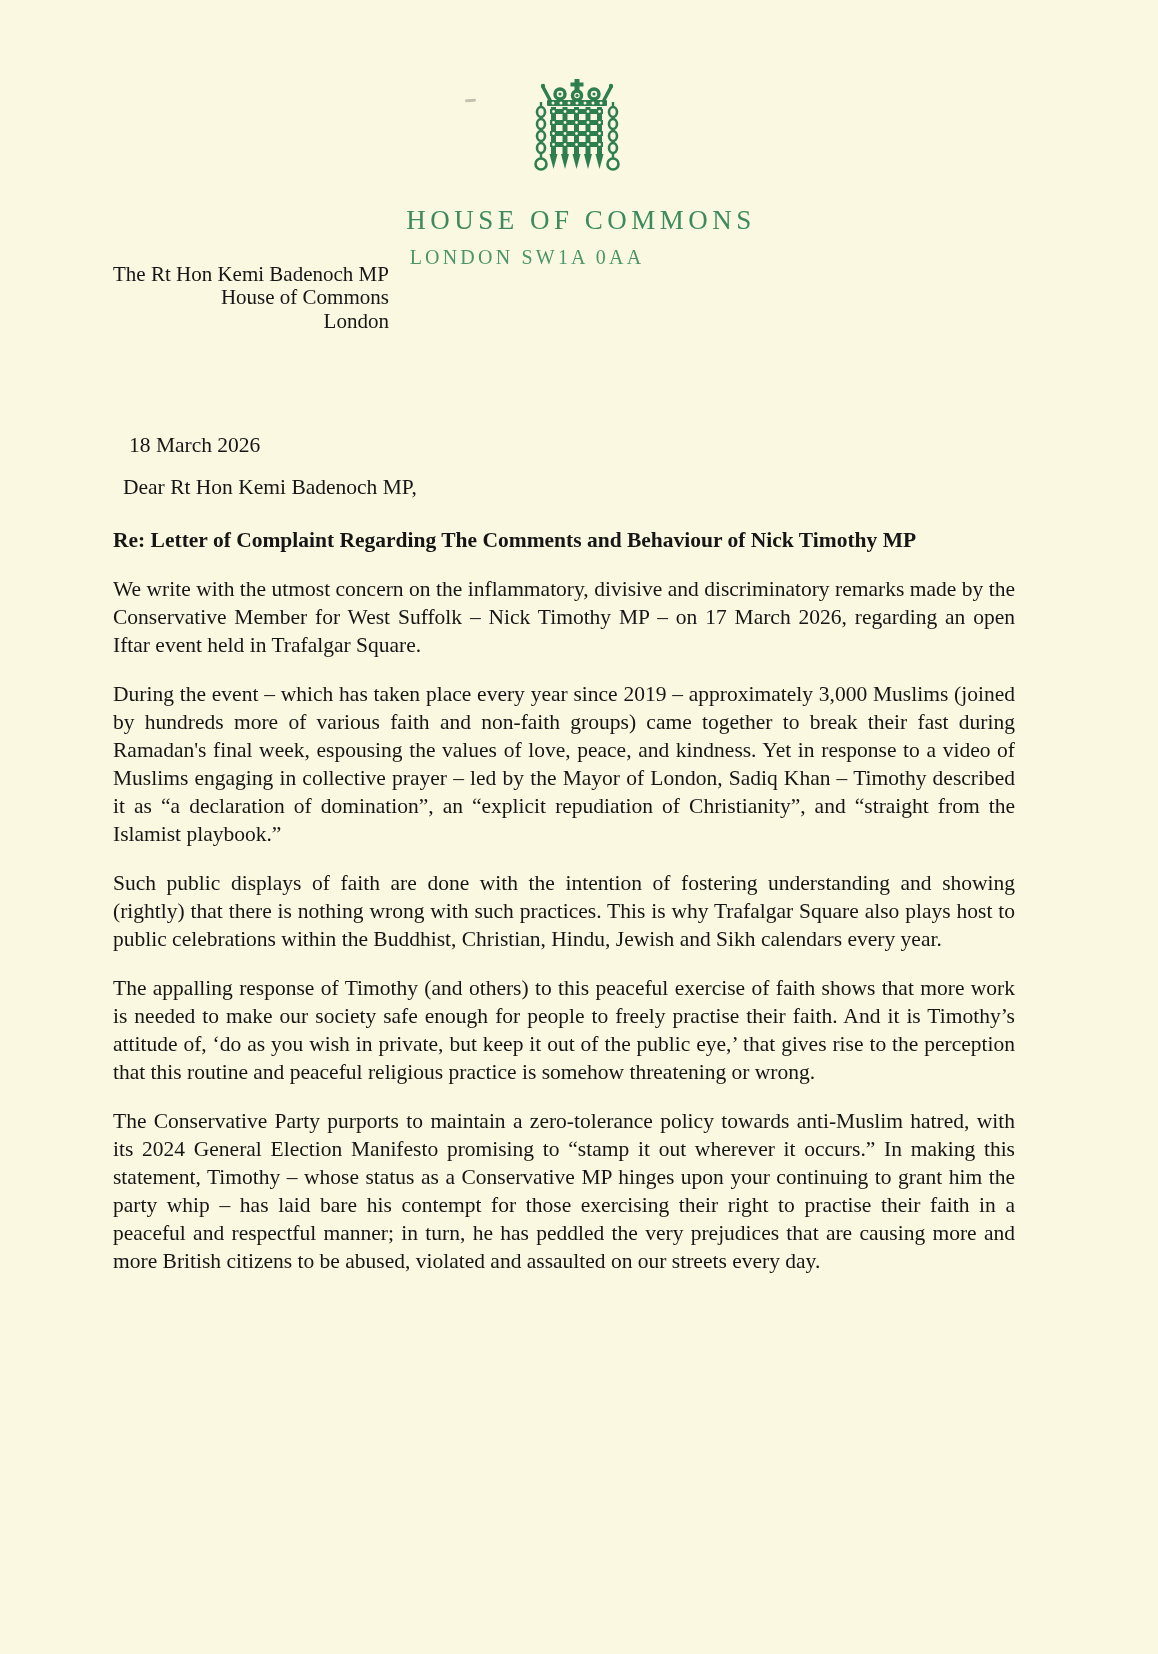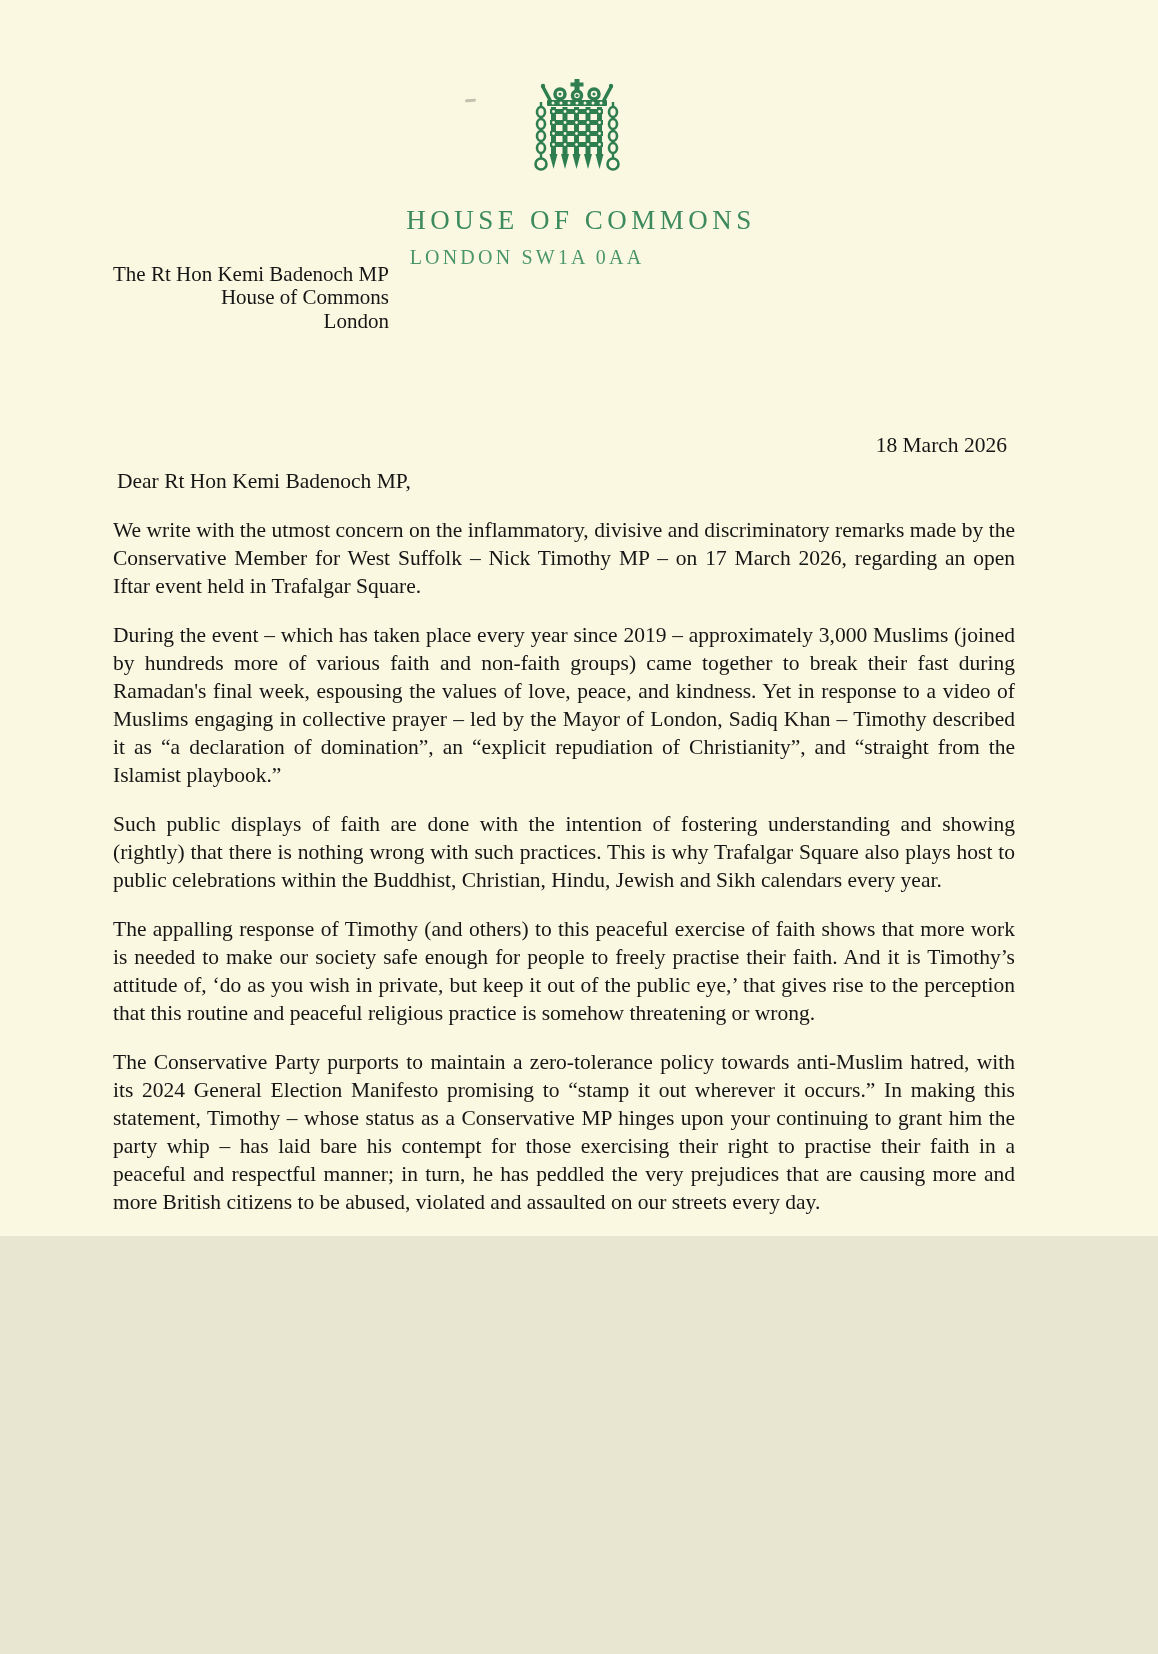--- a/index.html
+++ b/index.html
@@ -6,21 +6,21 @@
     --page_bg:#FAF8E0;
     --ink:#161616;
     --crest_green:#2E7E4F;
     --title_green:#3C8A5D;
     --address_green:#4B9669;
   }
   *{margin:0;padding:0;box-sizing:border-box;}
   html,body{background:#e8e6d0;}
   .page{
     position:relative;
-    width:1158px;height:1236px;
+    width:1158px;height:1654px;
     background:var(--page_bg);
     font-family:"Liberation Serif","DejaVu Serif",serif;
     color:var(--ink);
     overflow:hidden;
   }
   .stray-mark{
     position:absolute;left:465px;top:99px;width:11px;height:3px;
     background:#b5b3a4;border-radius:2px;opacity:.8;transform:rotate(-4deg);
   }
   .crest{position:absolute;left:531px;top:79px;width:92px;height:102px;color:var(--crest_green);}
@@ -32,28 +32,28 @@
   .london-line{
     position:absolute;top:246px;left:0;width:1158px;text-align:center;
     font-size:20px;letter-spacing:3.2px;color:var(--address_green);
     transform:translateX(-52px);white-space:nowrap;
   }
   .recipient{
     position:absolute;top:263px;left:113px;
     font-size:21px;line-height:23.4px;text-align:right;
   }
   .date-line{
-    position:absolute;top:431px;left:105px;width:902px;
-    text-align:right;font-size:21.5px;line-height:28px;
+    position:absolute;top:431px;left:129px;width:902px;
+    font-size:21.5px;line-height:28px;
   }
   .letter-body{
     position:absolute;top:463px;left:113px;width:902px;
     font-size:21.5px;line-height:28px;
   }
-  .salutation{margin:4px;}
+  .salutation{margin:10px;}
   .subject{margin:25px 0 0 0;font-weight:bold;font-size:21.5px;}
   .paragraphs p{
     margin:21px 0 0 0;
     text-align:justify;
   }
 </style>
 </head>
 <body>
 
 <div class="page">
@@ -161,20 +161,21 @@
   <div class="recipient">
       <div>The Rt Hon Kemi Badenoch MP</div>
       <div>House of Commons</div>
       <div>London</div>
     </div>
 
   <div class="date-line">18 March 2026</div>
 
   <div class="letter-body">
     <p class="salutation">Dear Rt Hon Kemi Badenoch MP,</p>
+    <p class="subject">Re: Letter of Complaint Regarding The Comments and Behaviour of Nick Timothy MP</p>
     <div class="paragraphs">
         <p>We write with the utmost concern on the inflammatory, divisive and discriminatory remarks made by the Conservative Member for West Suffolk – Nick Timothy MP – on 17 March 2026, regarding an open Iftar event held in Trafalgar Square.</p>
         <p>During the event – which has taken place every year since 2019 – approximately 3,000 Muslims (joined by hundreds more of various faith and non-faith groups) came together to break their fast during Ramadan's final week, espousing the values of love, peace, and kindness. Yet in response to a video of Muslims engaging in collective prayer – led by the Mayor of London, Sadiq Khan – Timothy described it as “a declaration of domination”, an “explicit repudiation of Christianity”, and “straight from the Islamist playbook.”</p>
         <p>Such public displays of faith are done with the intention of fostering understanding and showing (rightly) that there is nothing wrong with such practices. This is why Trafalgar Square also plays host to public celebrations within the Buddhist, Christian, Hindu, Jewish and Sikh calendars every year.</p>
         <p>The appalling response of Timothy (and others) to this peaceful exercise of faith shows that more work is needed to make our society safe enough for people to freely practise their faith. And it is Timothy’s attitude of, ‘do as you wish in private, but keep it out of the public eye,’ that gives rise to the perception that this routine and peaceful religious practice is somehow threatening or wrong.</p>
         <p>The Conservative Party purports to maintain a zero-tolerance policy towards anti-Muslim hatred, with its 2024 General Election Manifesto promising to “stamp it out wherever it occurs.” In making this statement, Timothy – whose status as a Conservative MP hinges upon your continuing to grant him the party whip – has laid bare his contempt for those exercising their right to practise their faith in a peaceful and respectful manner; in turn, he has peddled the very prejudices that are causing more and more British citizens to be abused, violated and assaulted on our streets every day.</p>
       </div>
   </div>
 
 </div>

